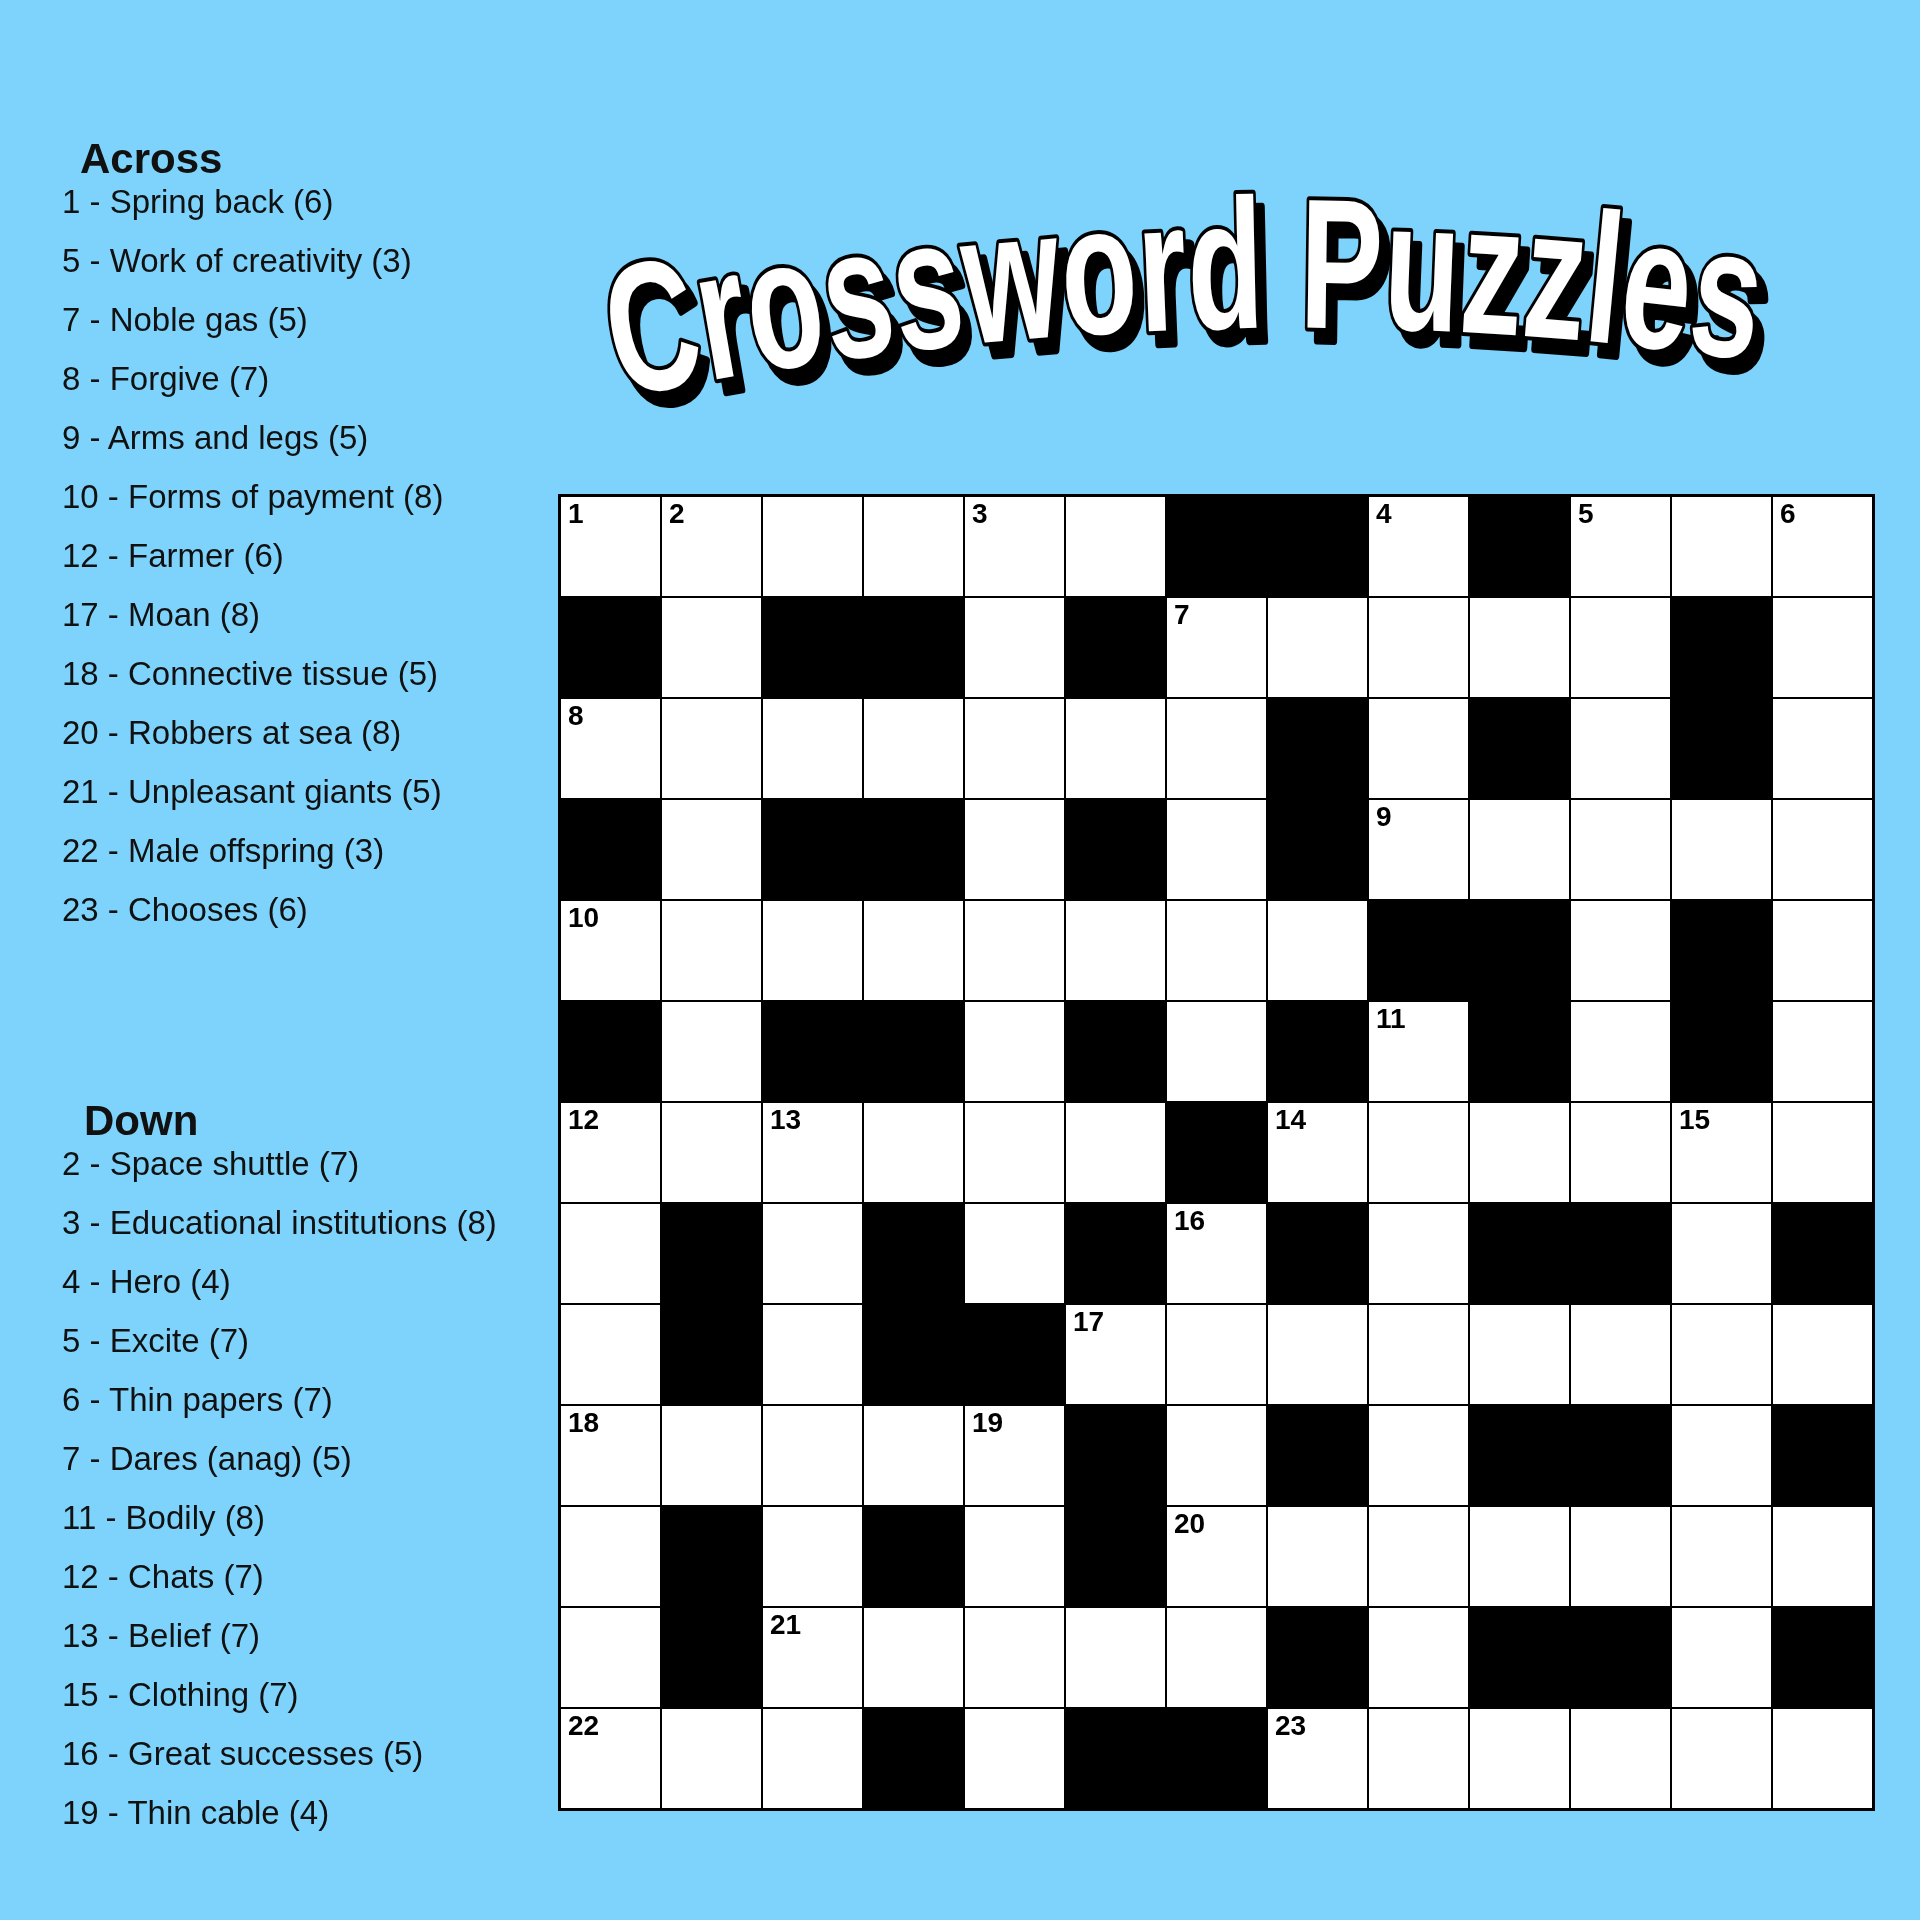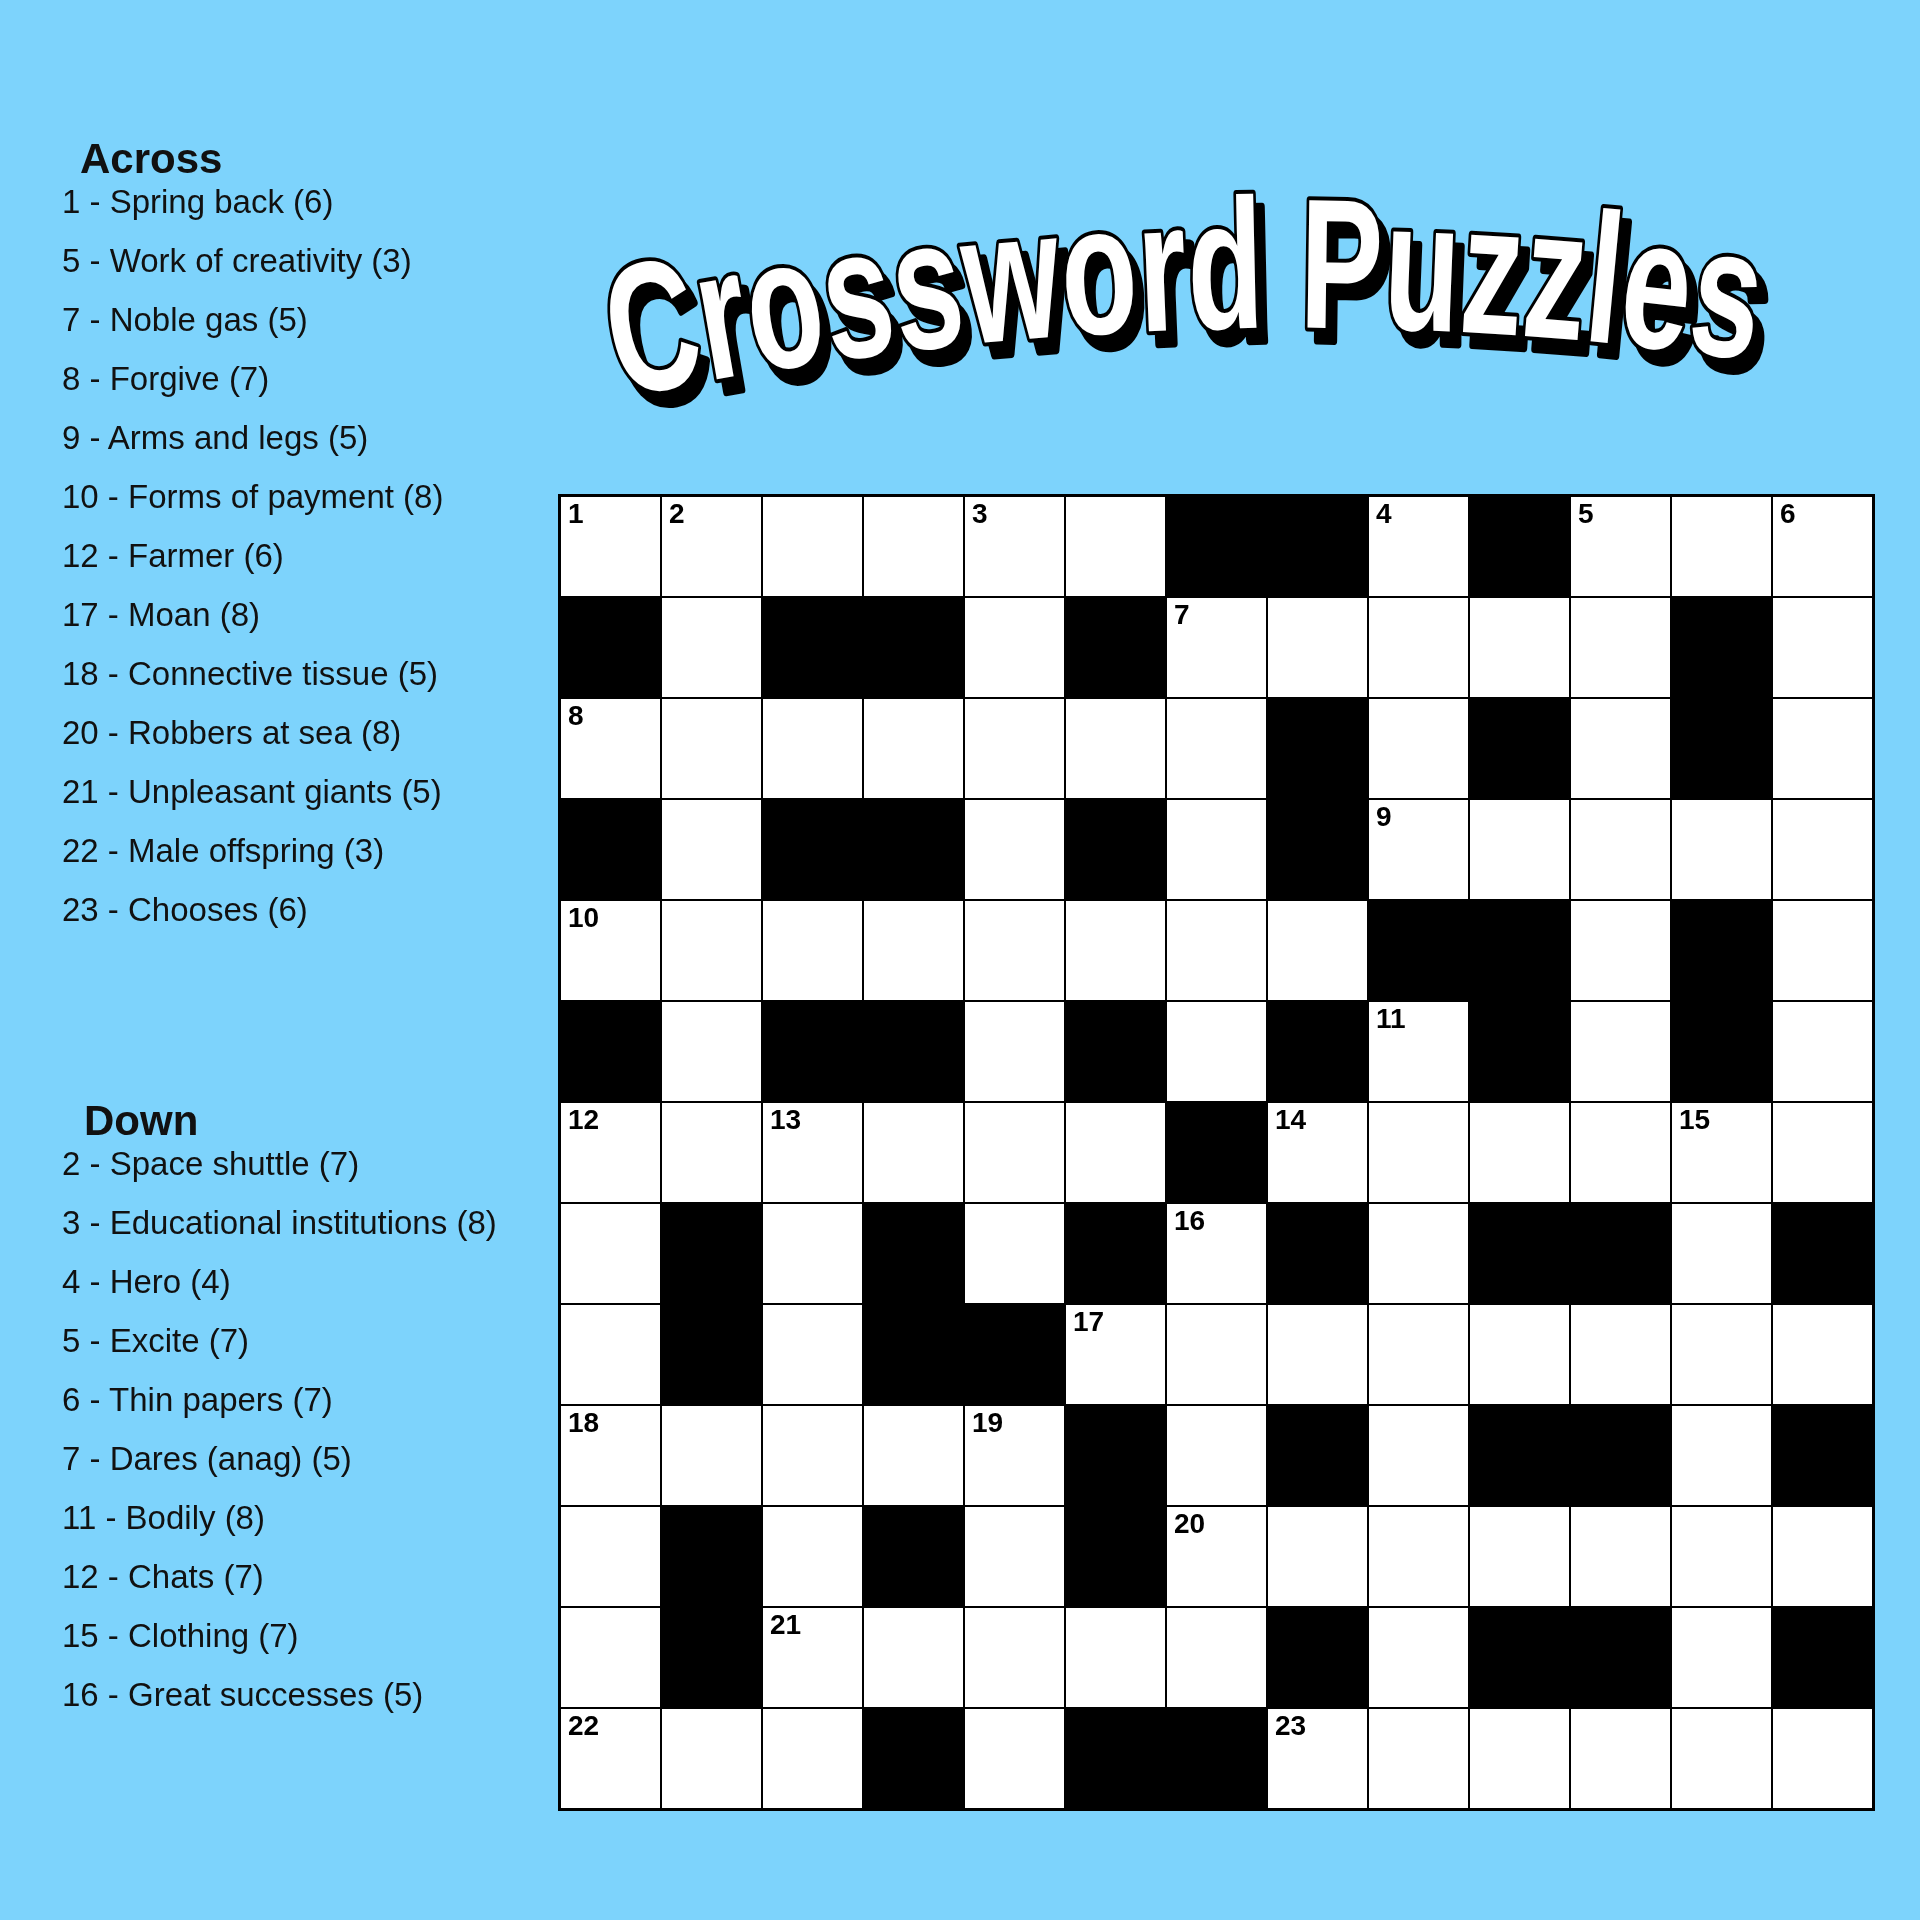--- a/index.html
+++ b/index.html
@@ -120,22 +120,24 @@
 
   <ul id="down-list" class="clue-list">
       <li>2 - Space shuttle (7)</li>
       <li>3 - Educational institutions (8)</li>
       <li>4 - Hero (4)</li>
       <li>5 - Excite (7)</li>
       <li>6 - Thin papers (7)</li>
       <li>7 - Dares (anag) (5)</li>
       <li>11 - Bodily (8)</li>
       <li>12 - Chats (7)</li>
+      <li>13 - Belief (7)</li>
       <li>15 - Clothing (7)</li>
       <li>16 - Great successes (5)</li>
+      <li>19 - Thin cable (4)</li>
     </ul>
 
   <div id="title-wrap">
     <svg viewBox="0 0 1190 290">
       <defs>
         <path id="title-arc" d="M 20 250 Q 600 130 1170 215" fill="none"></path>
       </defs>
       <text class="title-shadow" transform="translate(9,13)">
         <textPath class="title-text" href="#title-arc" xlink:href="#title-arc" startOffset="0" textLength="1140" lengthAdjust="spacingAndGlyphs">Crossword Puzzles</textPath>
       </text>

